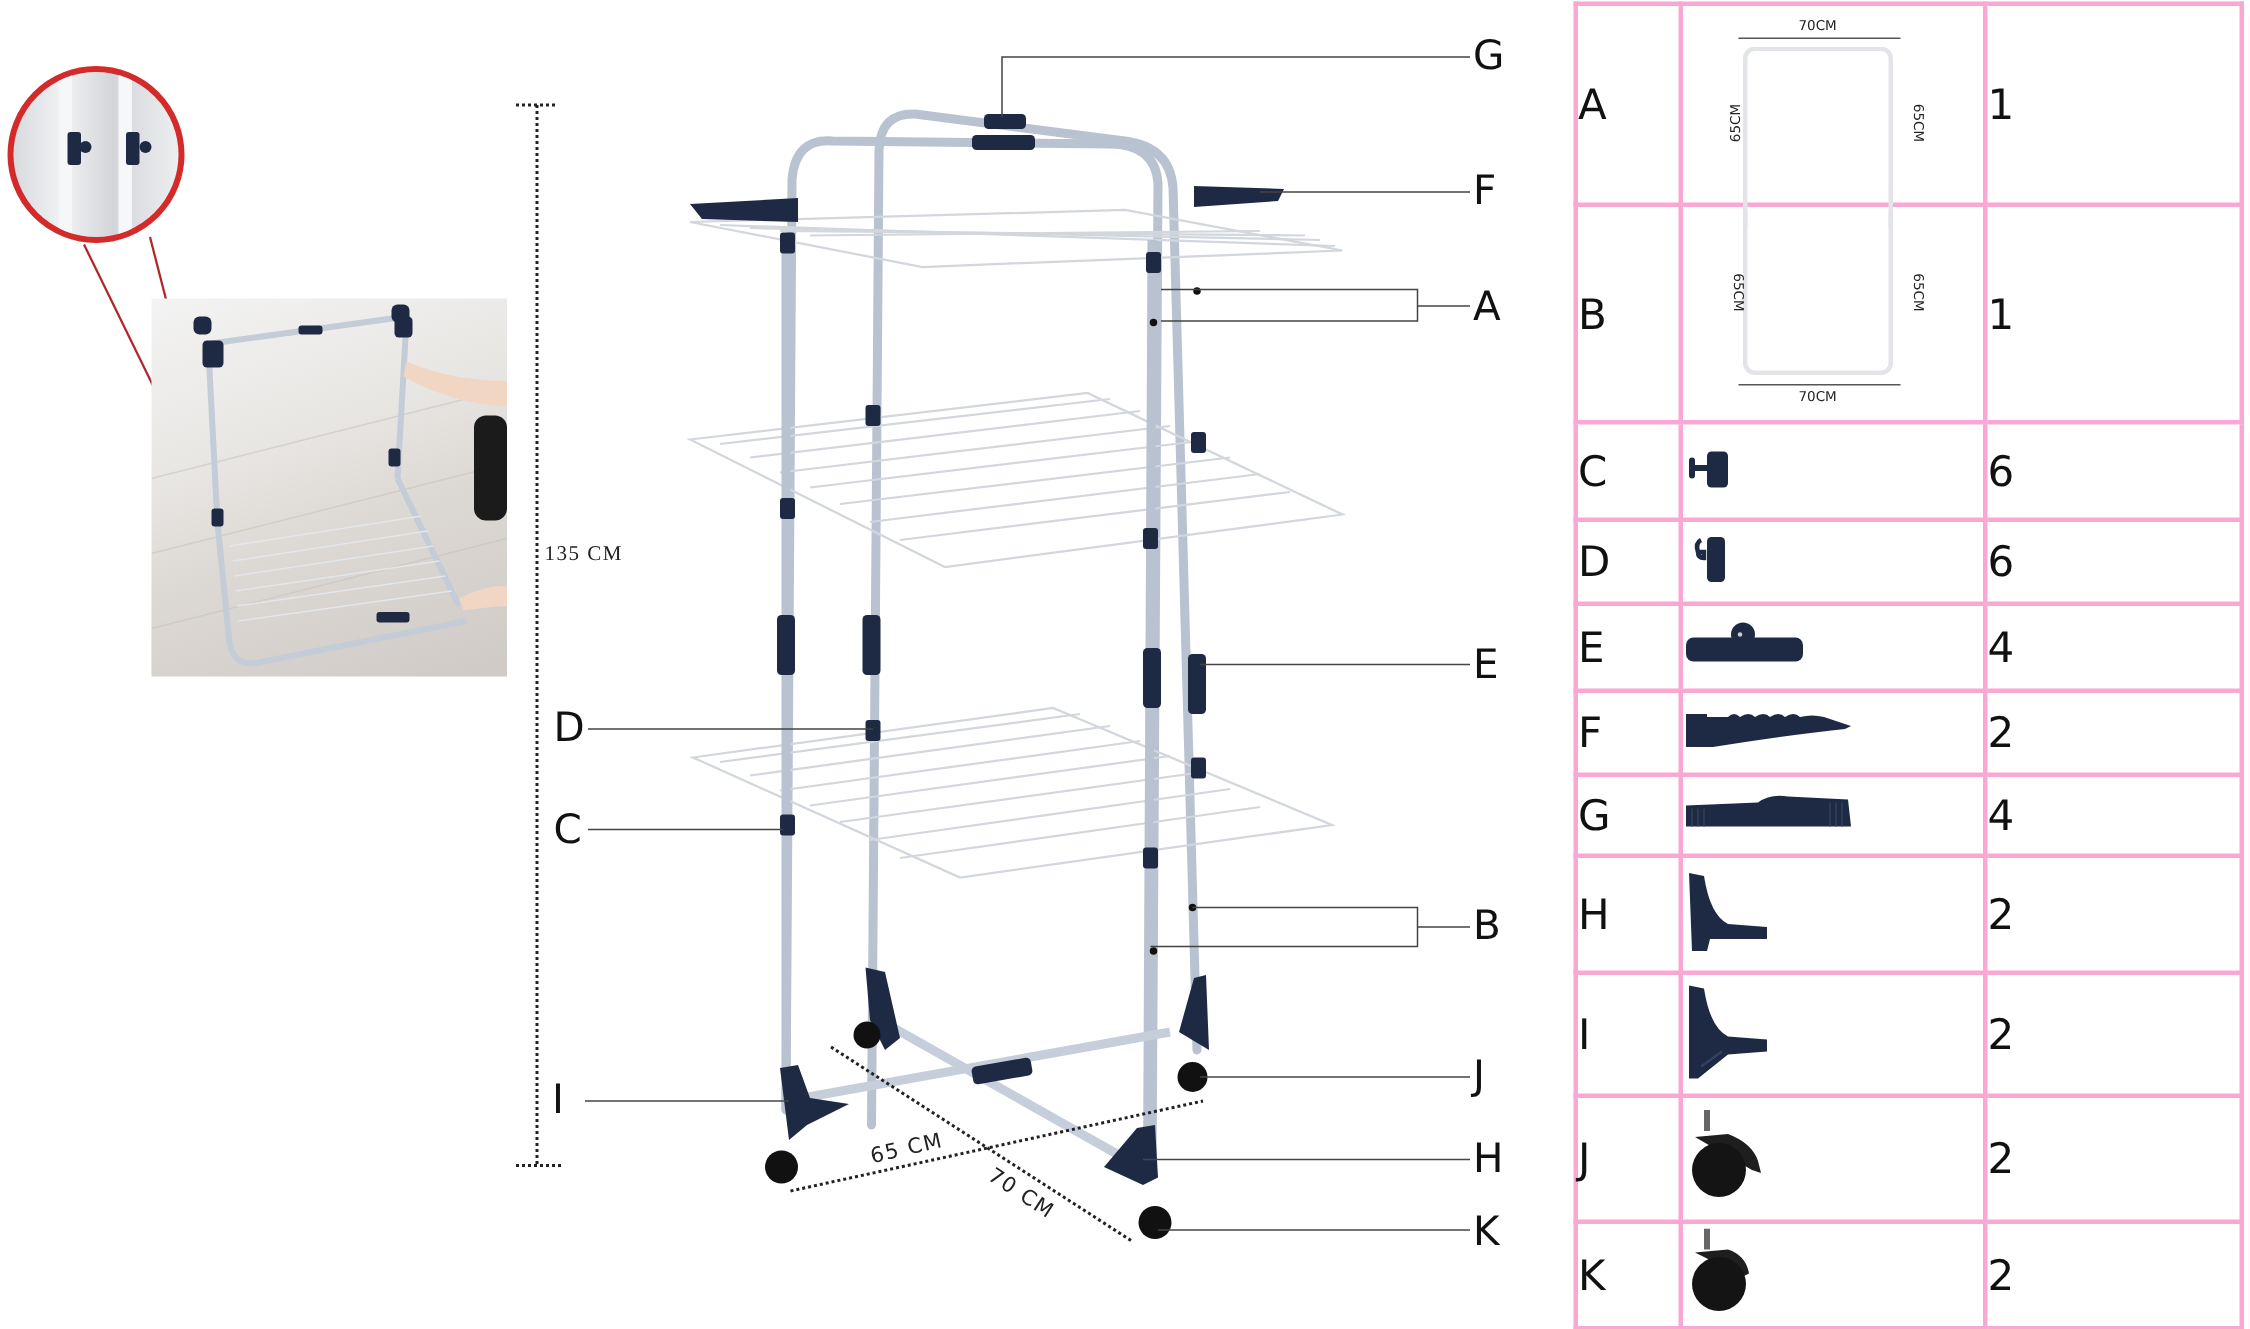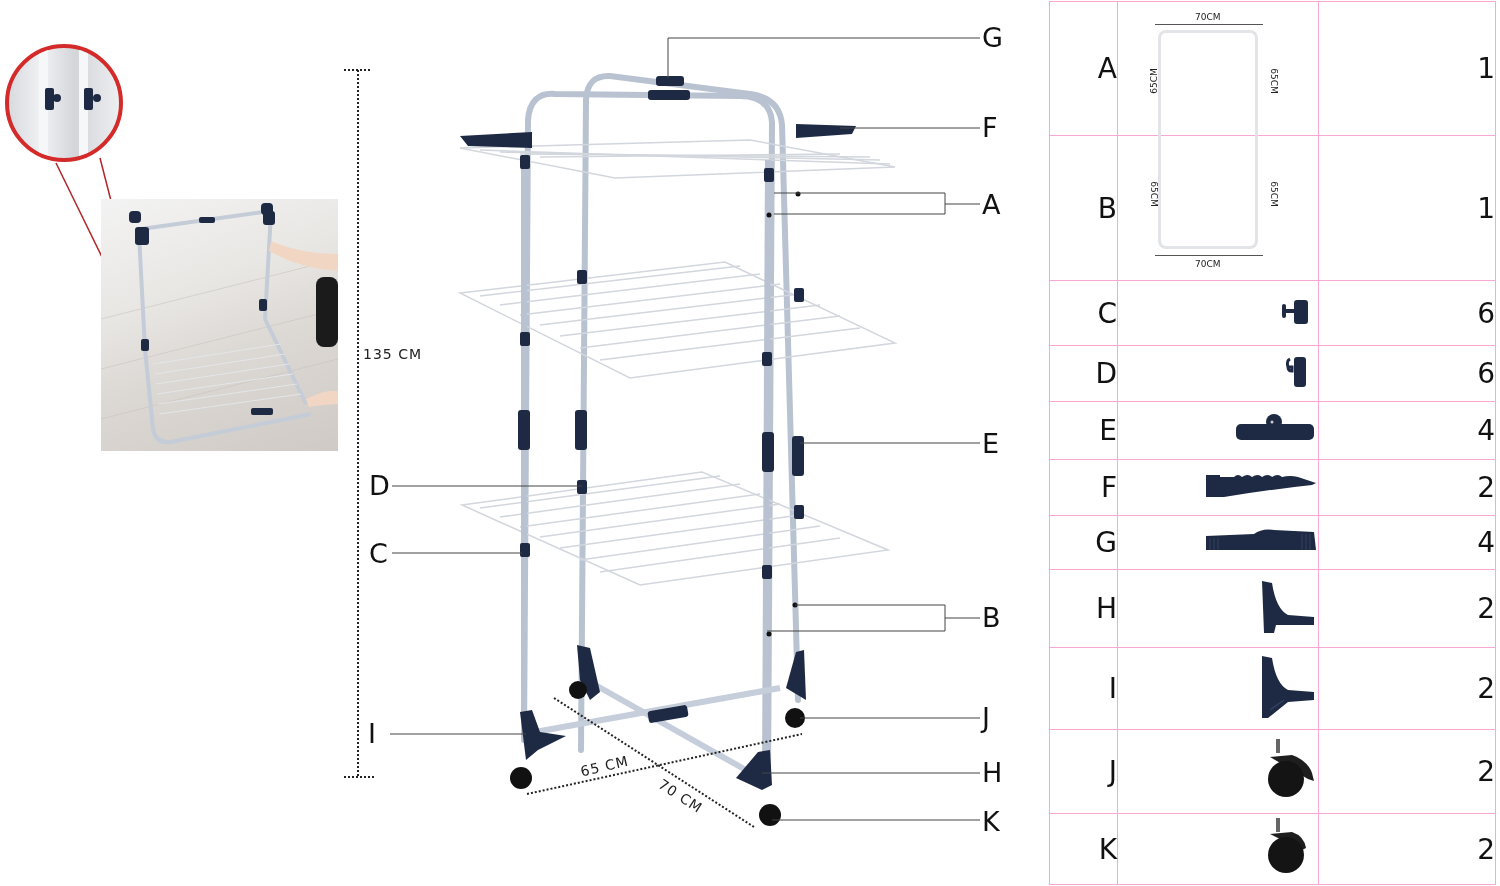--- a/index.html
+++ b/index.html
@@ -5,21 +5,21 @@
   html,body{margin:0;padding:0;background:#fff;}
   body{width:1500px;height:886px;position:relative;overflow:hidden;font-family:"DejaVu Sans",sans-serif;color:#111;}
   .abs{position:absolute;}
   
   #inset-photo{left:101px;top:199px;width:237px;height:252px;background:linear-gradient(160deg,#f3f3f3 0%,#e9e7e4 35%,#dcd8d4 60%,#cfcac5 100%);overflow:hidden;}
   #zoom-circle{left:5px;top:44px;width:118px;height:118px;border-radius:50%;border:4px solid #d42a2a;background:linear-gradient(90deg,#d9dade 0%,#f1f2f4 30%,#d4d5d9 60%,#eceef0 100%);overflow:hidden;box-sizing:border-box;}
   .label{font-family:"DejaVu Sans",sans-serif;font-size:27px;color:#111;line-height:1;}
   .dim{font-family:"DejaVu Sans",sans-serif;font-size:14px;color:#222;letter-spacing:1px;}
   
   #parts-table{left:1049px;top:1px;width:447px;height:883px;border-collapse:collapse;}
-  #parts-table td{border:1px solid #f9a8d4;padding:0;text-align:right;vertical-align:middle;}
+  #parts-table td{border:3px solid #f9a8d4;padding:0;text-align:left;vertical-align:middle;}
   .col-letter{width:67px;font-size:28px;}
   .col-img{width:200px;}
   .col-qty{font-size:28px;}
   .tiny{font-size:9px;color:#222;}
 </style>
 </head>
 <body>
 
 <div id="zoom-circle" class="abs">
   <svg width="110" height="110" viewBox="0 0 110 110">
@@ -74,21 +74,21 @@
     <rect x="215" y="78" width="22" height="70" rx="8" fill="#1b1b1b"></rect>
     <path d="M205 200 Q225 190 237 192 L237 205 Q220 206 208 208 Z" fill="#f1d6c4"></path>
   </svg>
 </div>
 
 <svg class="abs" style="left:340px;top:60px" width="40" height="730">
   <line x1="18" y1="10" x2="18" y2="717" stroke="#222" stroke-width="2" stroke-dasharray="2,2"></line>
   <line x1="4" y1="10" x2="32" y2="10" stroke="#222" stroke-width="2" stroke-dasharray="2,2"></line>
   <line x1="4" y1="717" x2="36" y2="717" stroke="#222" stroke-width="2" stroke-dasharray="2,2"></line>
 </svg>
-<div class="abs dim" style="left:363px;top:346px;">135 CM</div>
+<div class="abs dim" style="left:363px;top:362px;font-family:Liberation Serif, serif;">135 CM</div>
 
 <svg class="abs" style="left:440px;top:60px" width="470" height="780">
 
   <g fill="none" stroke="#b9c2d0" stroke-width="6" stroke-linecap="round">
     <path d="M141 690 L146 40 Q147 15 170 16 L310 34 Q340 38 342 65 L358 640"></path>
     <path d="M84 680 L88 60 Q90 32 115 34 L300 36 Q330 36 332 62 L328 720"></path>
   </g>
 
   <g stroke="#d2d6dd" stroke-width="1.5" fill="none">
     <path d="M20 88 L310 80 L455 107 L175 118 Z"></path>

